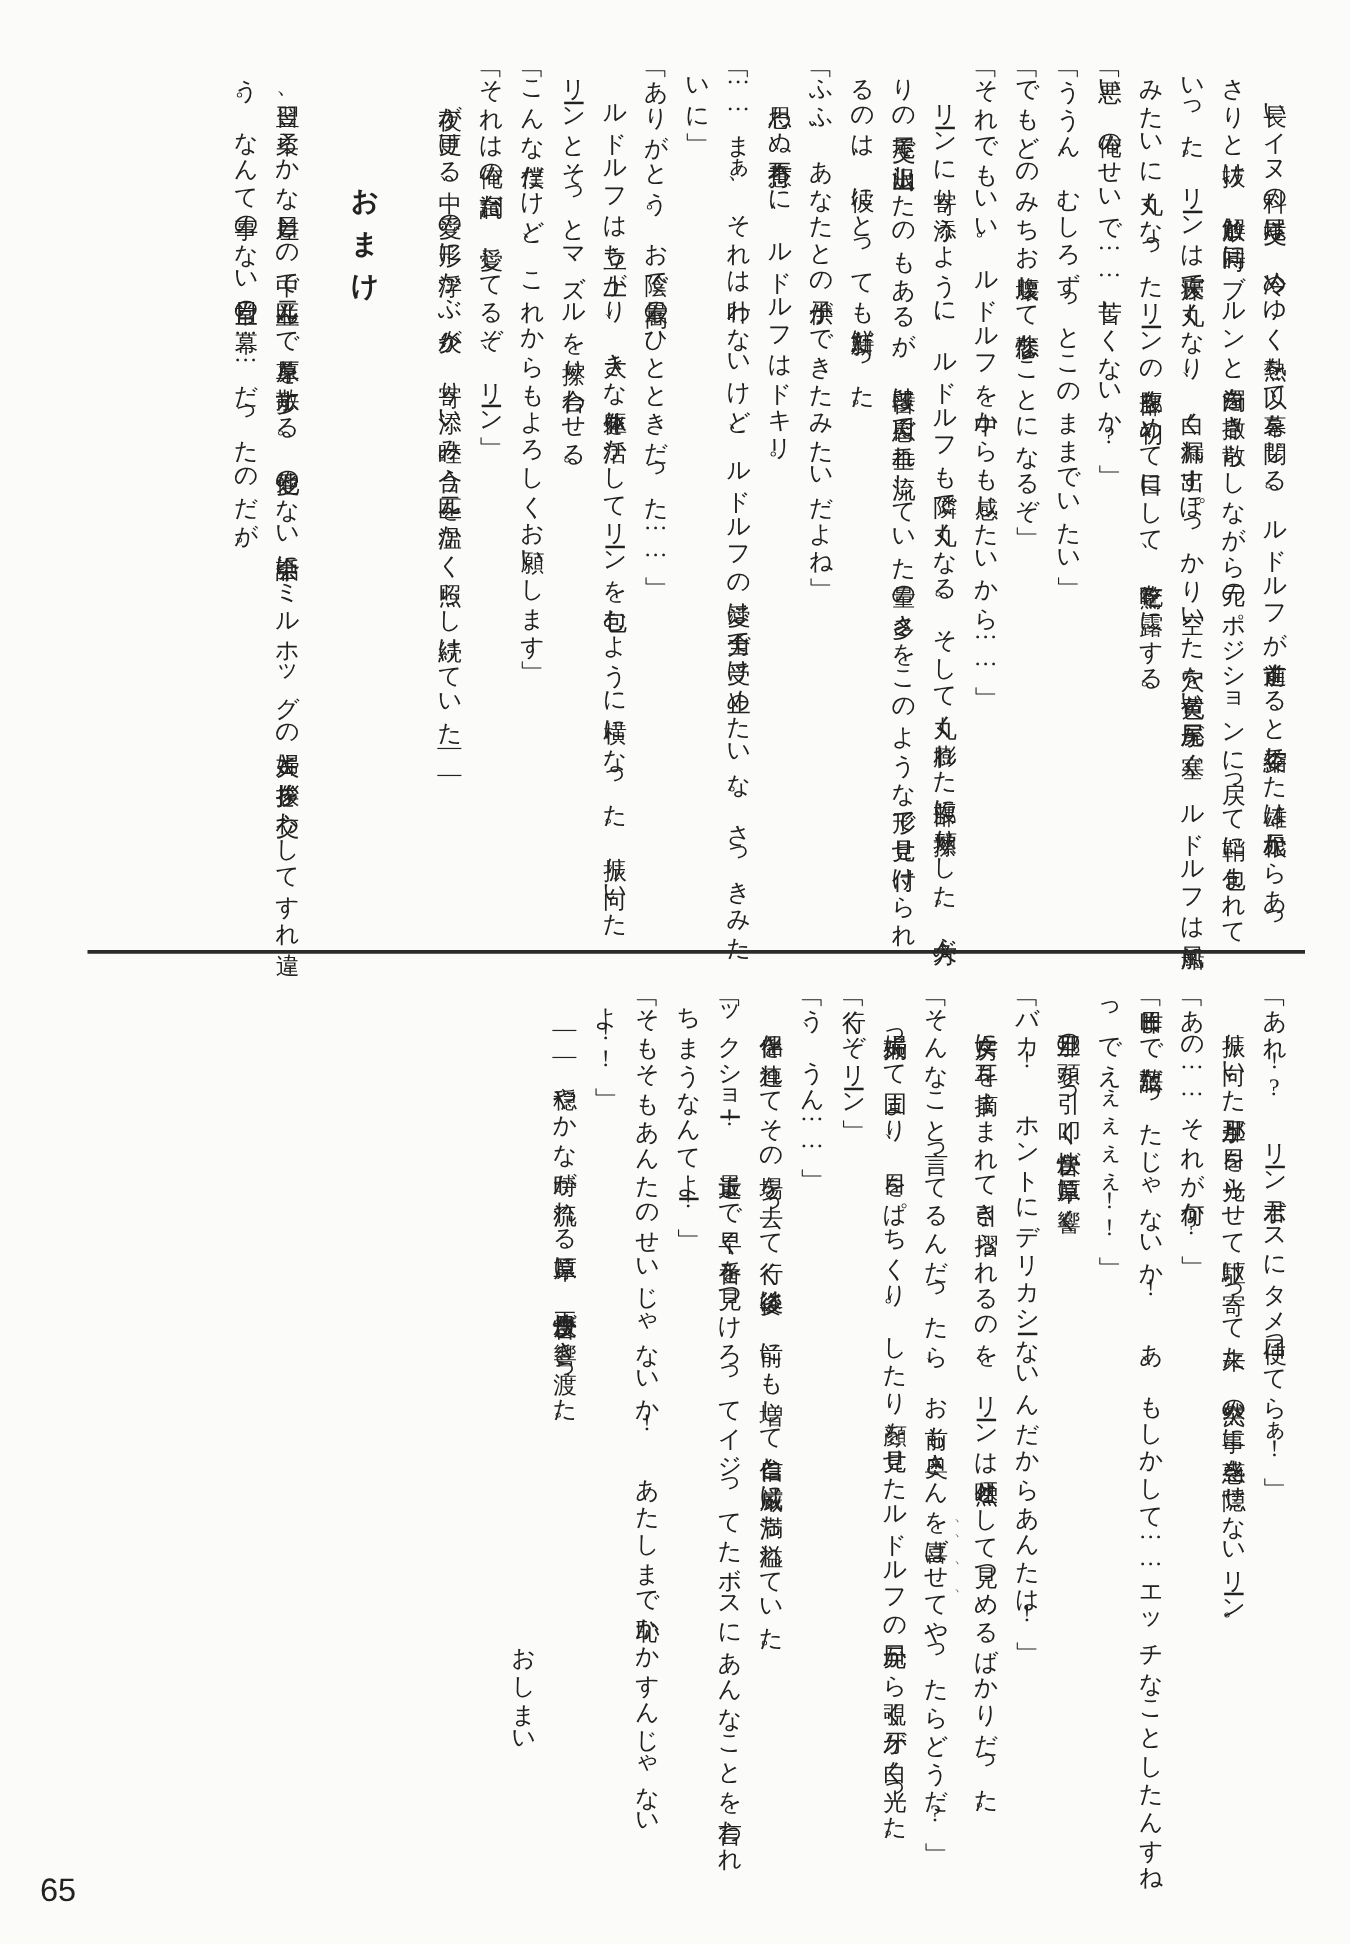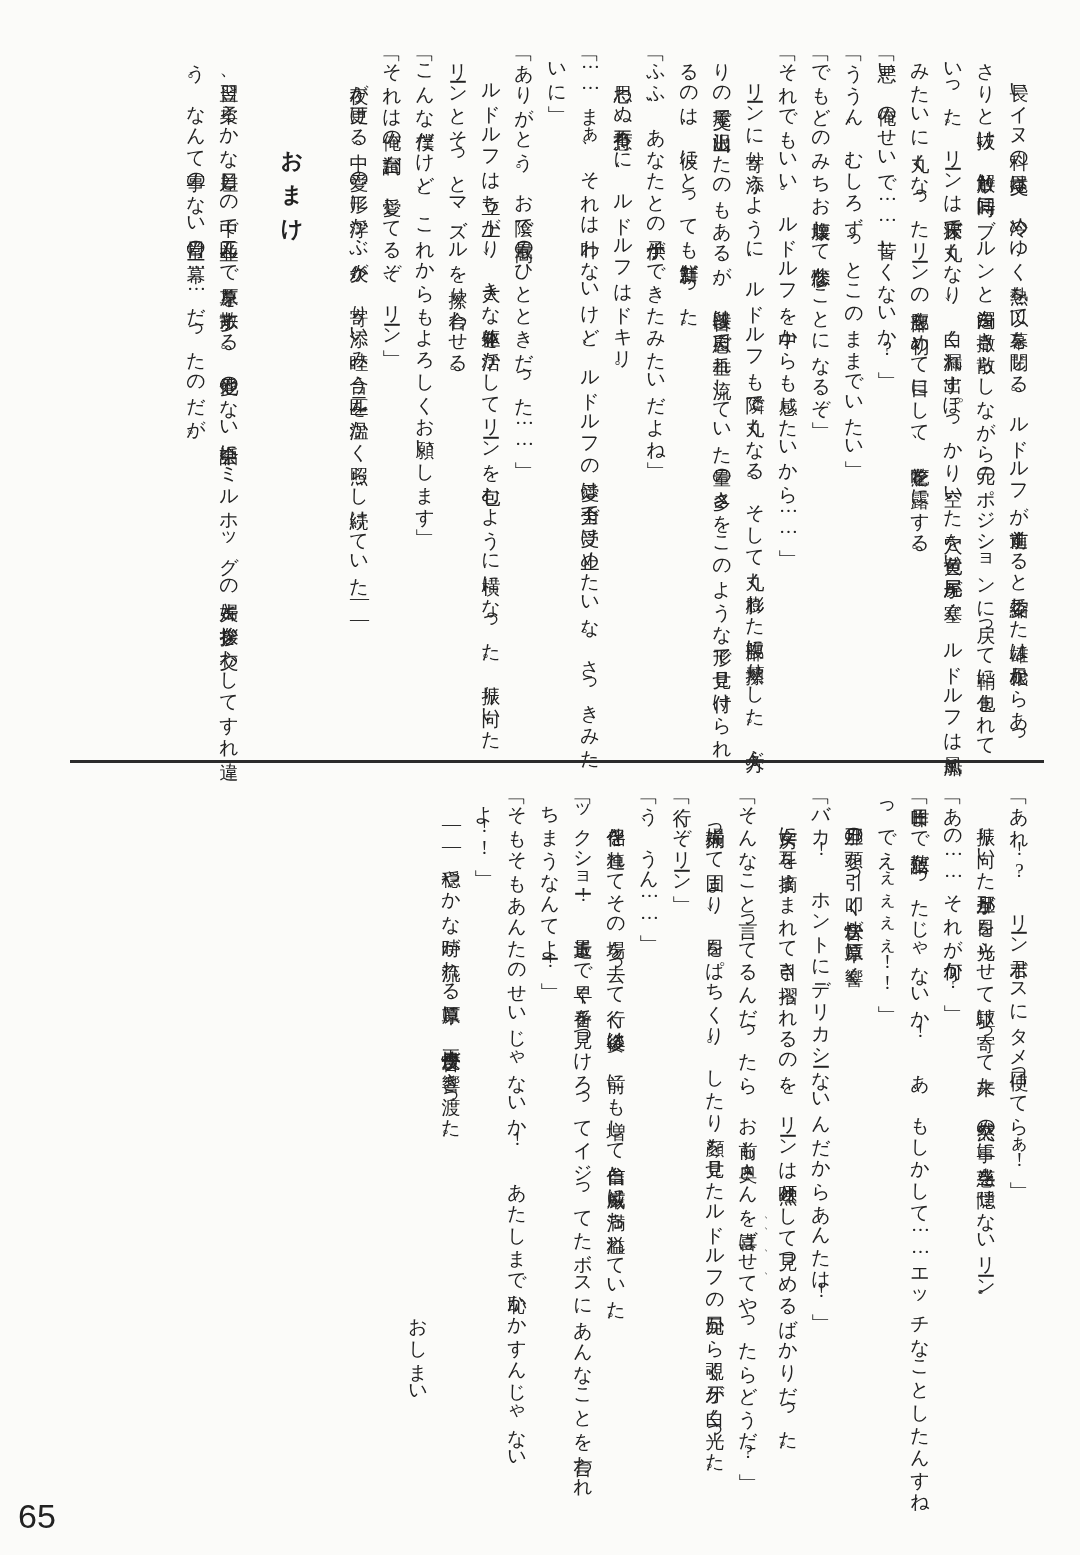--- a/index.html
+++ b/index.html
@@ -54,24 +54,24 @@
   #divider {
     position: absolute;
     top: 760px;
     left: 70px;
     width: 974px;
     height: 3px;
     background: var(--divider, #2b2b2b);
   }
   #page-number {
     position: absolute;
-    left: 18px;
+    left: 32px;
     top: 1497px;
     font-family: "Liberation Sans", "DejaVu Sans", sans-serif;
-    font-size: 34px;
+    font-size: 26px;
     color: var(--text, #222222);
   }
 </style>
 </head>
 <body>
 
 <section id="top-block" class="vblock">
   <div style="display:contents"><p class="indent">長いイヌ科の交尾は、冷めゆく熱を以て幕を閉じる。ルドルフが前進すると委縮した雄は根元からあっさりと抜け、解放と同時にブルンと白濁を撒き散らしながら元のポジションに戻って鞘に包まれていった。リーンは寝床で丸くなり、白く漏れ出すぽっかり空いた穴を黄色い尻尾が塞ぐ。ルドルフは風船みたいに丸くなったリーンの腹部を初めて目にして、吃驚を露にする。</p><p class="">「悪い、俺のせいで……苦しくないか?」</p><p class="">「ううん、むしろずっとこのままでいたい」</p><p class="">「でもどのみちお腹壊して悲惨なことになるぞ」</p><p class="">「それでもいい。ルドルフを中からも感じたいから……」</p><p class="indent">リーンに寄り添うように、ルドルフも隣で丸くなる。そして丸く膨れた腹部に頬擦りした。久方ぶりの交尾で沢山出したのもあるが、普段は自慰で垂れ流していた量の多さをこのような形で見せ付けられるのは、彼にとっても新鮮だった。</p><p class="">「ふふ、あなたとの子供ができたみたいだよね」</p><p class="indent">思わぬ不意打ちに、ルドルフはドキリ。</p><p class="">「……まぁ、それは叶わないけど、ルドルフの愛は全力で受け止めたいな。さっきみたいに」</p><p class="">「ありがとう。お陰で最高のひとときだった……」</p><p class="indent">ルドルフは立ち上がり、大きな体躯を活かしてリーンを包むように横になった。振り向いたリーンとそっとマズルを擦り合わせる。</p><p class="">「こんな僕だけど、これからもよろしくお願いします」</p><p class="">「それは俺の台詞だ。愛してるぞ、リーン」</p><p class="indent">夜が更ける中、愛の形に浮かぶ炎が、寄り添い睦み合う二匹を温かく照らし続けていた――</p></div>
   <h2 class="omake-heading">おまけ</h2>
   <div style="display:contents"><p class="indent">翌日、柔らかな日差しの中で二匹並んで草原を散歩する。他愛のない会話中にミルホッグの夫婦と挨拶を交わしてすれ違う。なんて事のない日常の一幕……だったのだが。</p></div>

